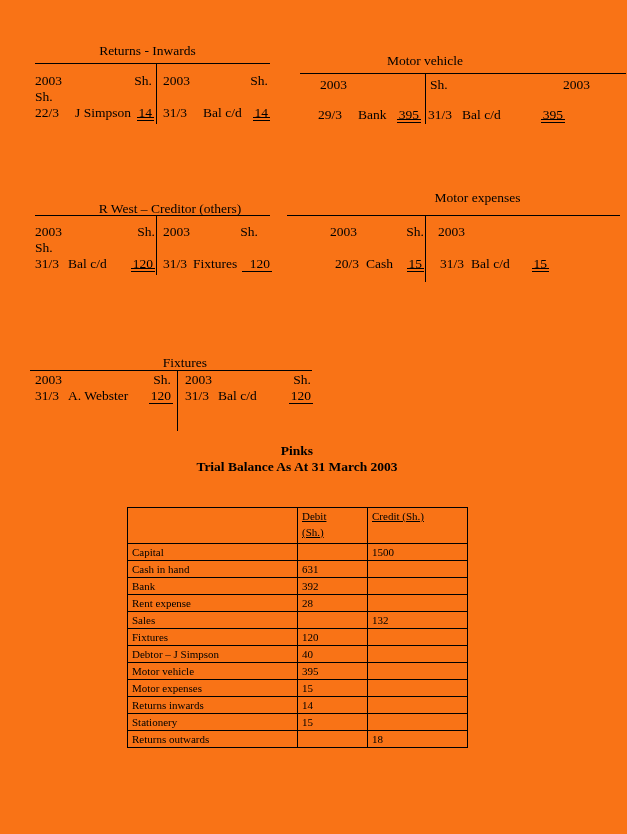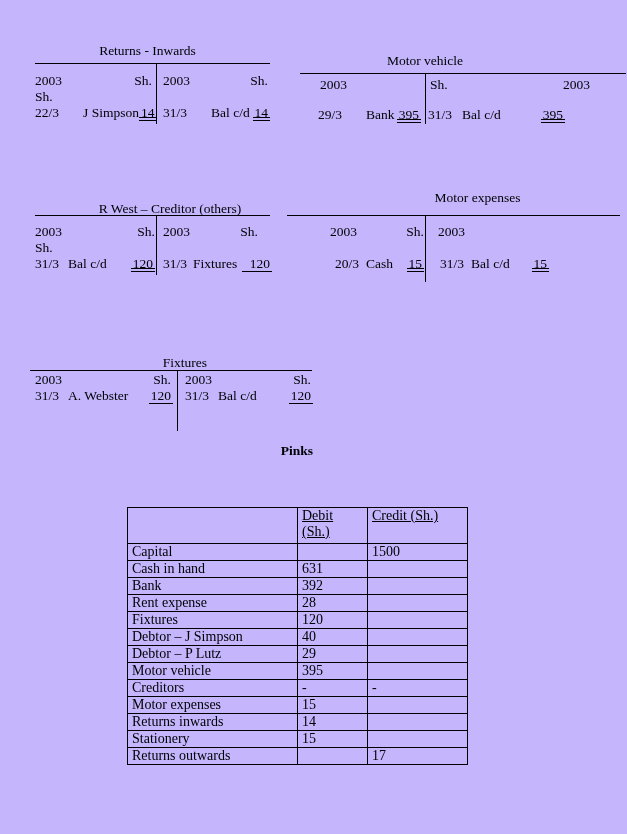--- a/index.html
+++ b/index.html
@@ -1,36 +1,36 @@
 <!DOCTYPE html>
 <html><head>
 <meta charset="utf-8">
 <style>
   * { margin:0; padding:0; box-sizing:border-box; }
   html,body { background:#ffffff; }
   .page {
-    position:relative; width:627px; height:834px; background:#c4b5fd;
+    position:relative; width:627px; height:834px; background:#f97316;
     font-family:"Liberation Serif", serif; font-size:13.5px; color:#000;
     overflow:hidden;
   }
   .acct { position:absolute; }
   .acct-title { position:absolute; text-align:center; white-space:nowrap; line-height:15px; }
   .rule  { position:absolute; height:0; border-top:1.5px solid #000; }
   .vline { position:absolute; width:0; border-left:1.5px solid #000; }
   .row { position:absolute; display:flex; justify-content:space-between;
          height:16px; line-height:16px; white-space:nowrap; }
-  .dd { display:inline-flex; gap:24px; }
+  .dd { display:inline-flex; gap:16px; }
   .amt { padding:0 2px; }
   .u1 { border-bottom:1px solid #000; }
   .u1lead { border-bottom:1px solid #000; padding-left:8px; }
   .u2 { border-bottom:4px double #000; }
   .tb-head { position:absolute; left:127px; width:340px; text-align:center;
              font-weight:bold; line-height:16px; }
   table.tb { position:absolute; left:127px; top:507px; width:340px;
-             border-collapse:collapse; table-layout:fixed; font-size:14px; }
+             border-collapse:collapse; table-layout:fixed; font-size:11px; }
   .tb th, .tb td { border:1.5px solid #000; text-align:left; font-weight:normal;
                    vertical-align:top; padding:0 4px; height:16px; line-height:16px;
                    overflow:hidden; white-space:nowrap; }
   .tb th { height:36px; }
   .uh { text-decoration:underline; }
 </style>
 </head>
 <body>
 
 <div class="page">
@@ -173,20 +173,21 @@
     <div class="row" style="left:160px;top:36px;width:128px">
       <span class="dd" style="gap:9px">
         <span>31/3</span>
         <span>Bal c/d</span>
       </span>
       <span class="amt u1">120</span>
     </div>
   </div>
 
   <div class="tb-head" style="top:443px">Pinks</div>
+  <div class="tb-head" style="top:459px">Trial Balance As At 31 March 2003</div>
 
   <table class="tb">
     <colgroup>
       <col style="width:170px">
         <col style="width:70px">
         <col style="width:100px">
     </colgroup>
     <thead>
       <tr>
         <th></th>
@@ -214,60 +215,55 @@
         <td>Bank</td>
         <td>392</td>
         <td></td>
       </tr>
       <tr>
         <td>Rent expense</td>
         <td>28</td>
         <td></td>
       </tr>
       <tr>
+        <td>Sales</td>
+        <td></td>
+        <td>132</td>
+      </tr>
+      <tr>
         <td>Fixtures</td>
         <td>120</td>
         <td></td>
       </tr>
       <tr>
         <td>Debtor – J Simpson</td>
         <td>40</td>
         <td></td>
       </tr>
       <tr>
-        <td>Debtor – P Lutz</td>
-        <td>29</td>
-        <td></td>
-      </tr>
-      <tr>
         <td>Motor vehicle</td>
         <td>395</td>
         <td></td>
       </tr>
       <tr>
-        <td>Creditors</td>
-        <td>-</td>
-        <td>-</td>
-      </tr>
-      <tr>
         <td>Motor expenses</td>
         <td>15</td>
         <td></td>
       </tr>
       <tr>
         <td>Returns inwards</td>
         <td>14</td>
         <td></td>
       </tr>
       <tr>
         <td>Stationery</td>
         <td>15</td>
         <td></td>
       </tr>
       <tr>
         <td>Returns outwards</td>
         <td></td>
-        <td>17</td>
+        <td>18</td>
       </tr>
     </tbody>
   </table>
 
 </div>
 
 </body></html>

